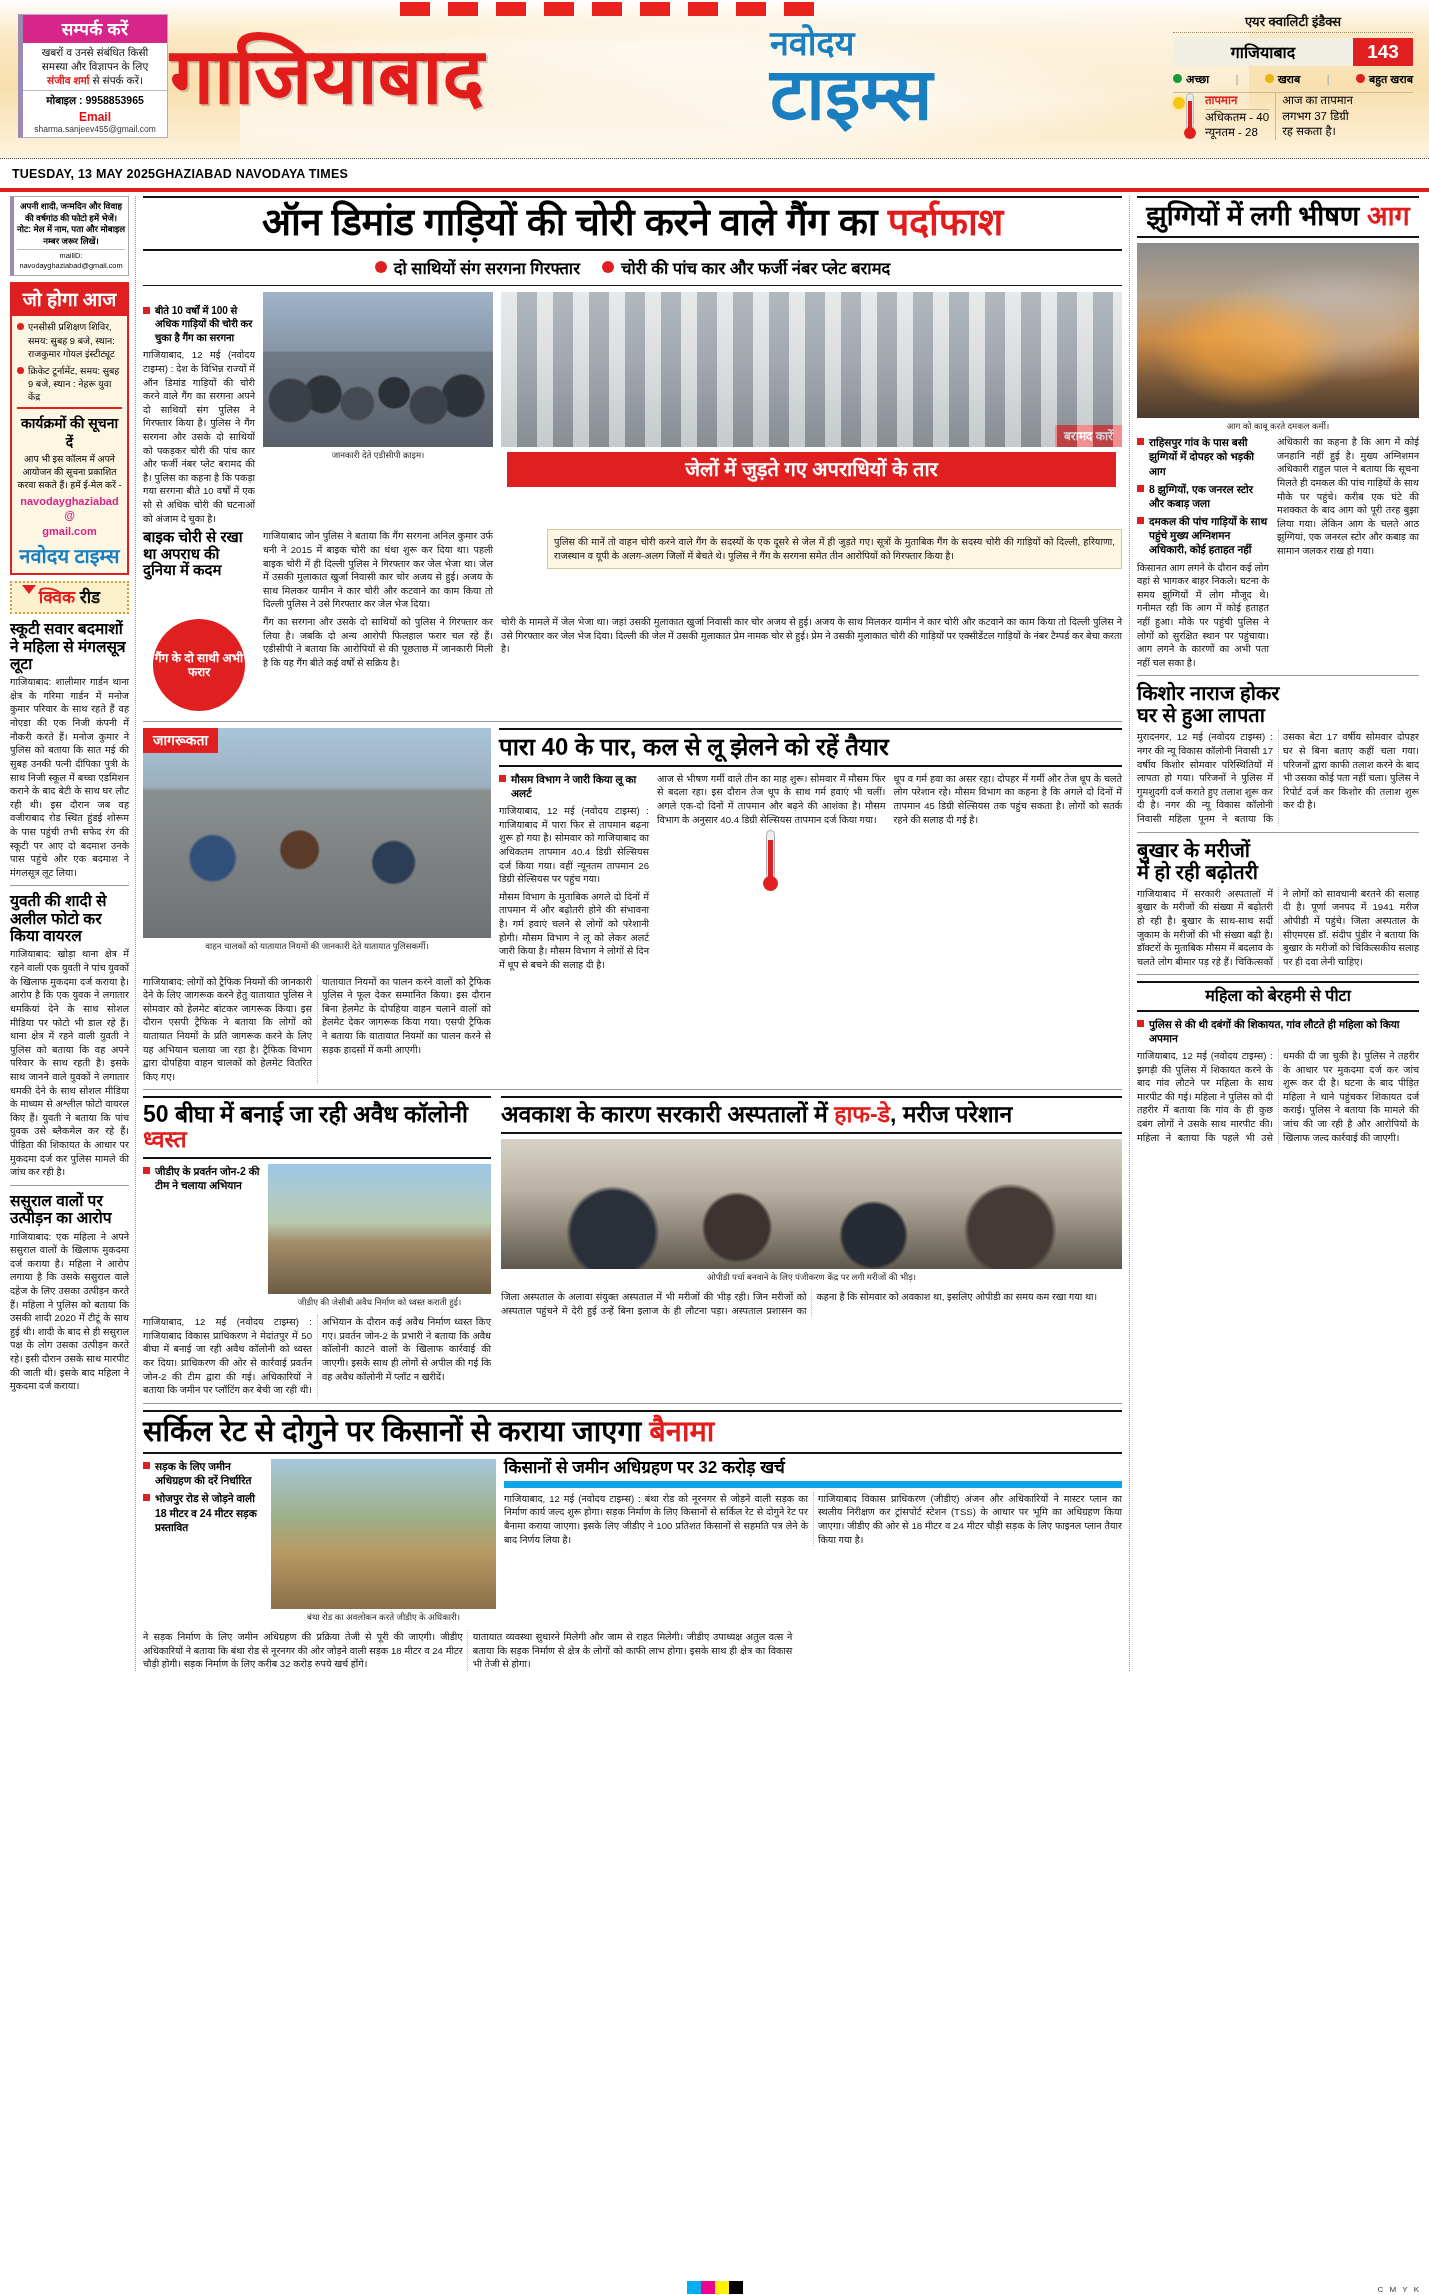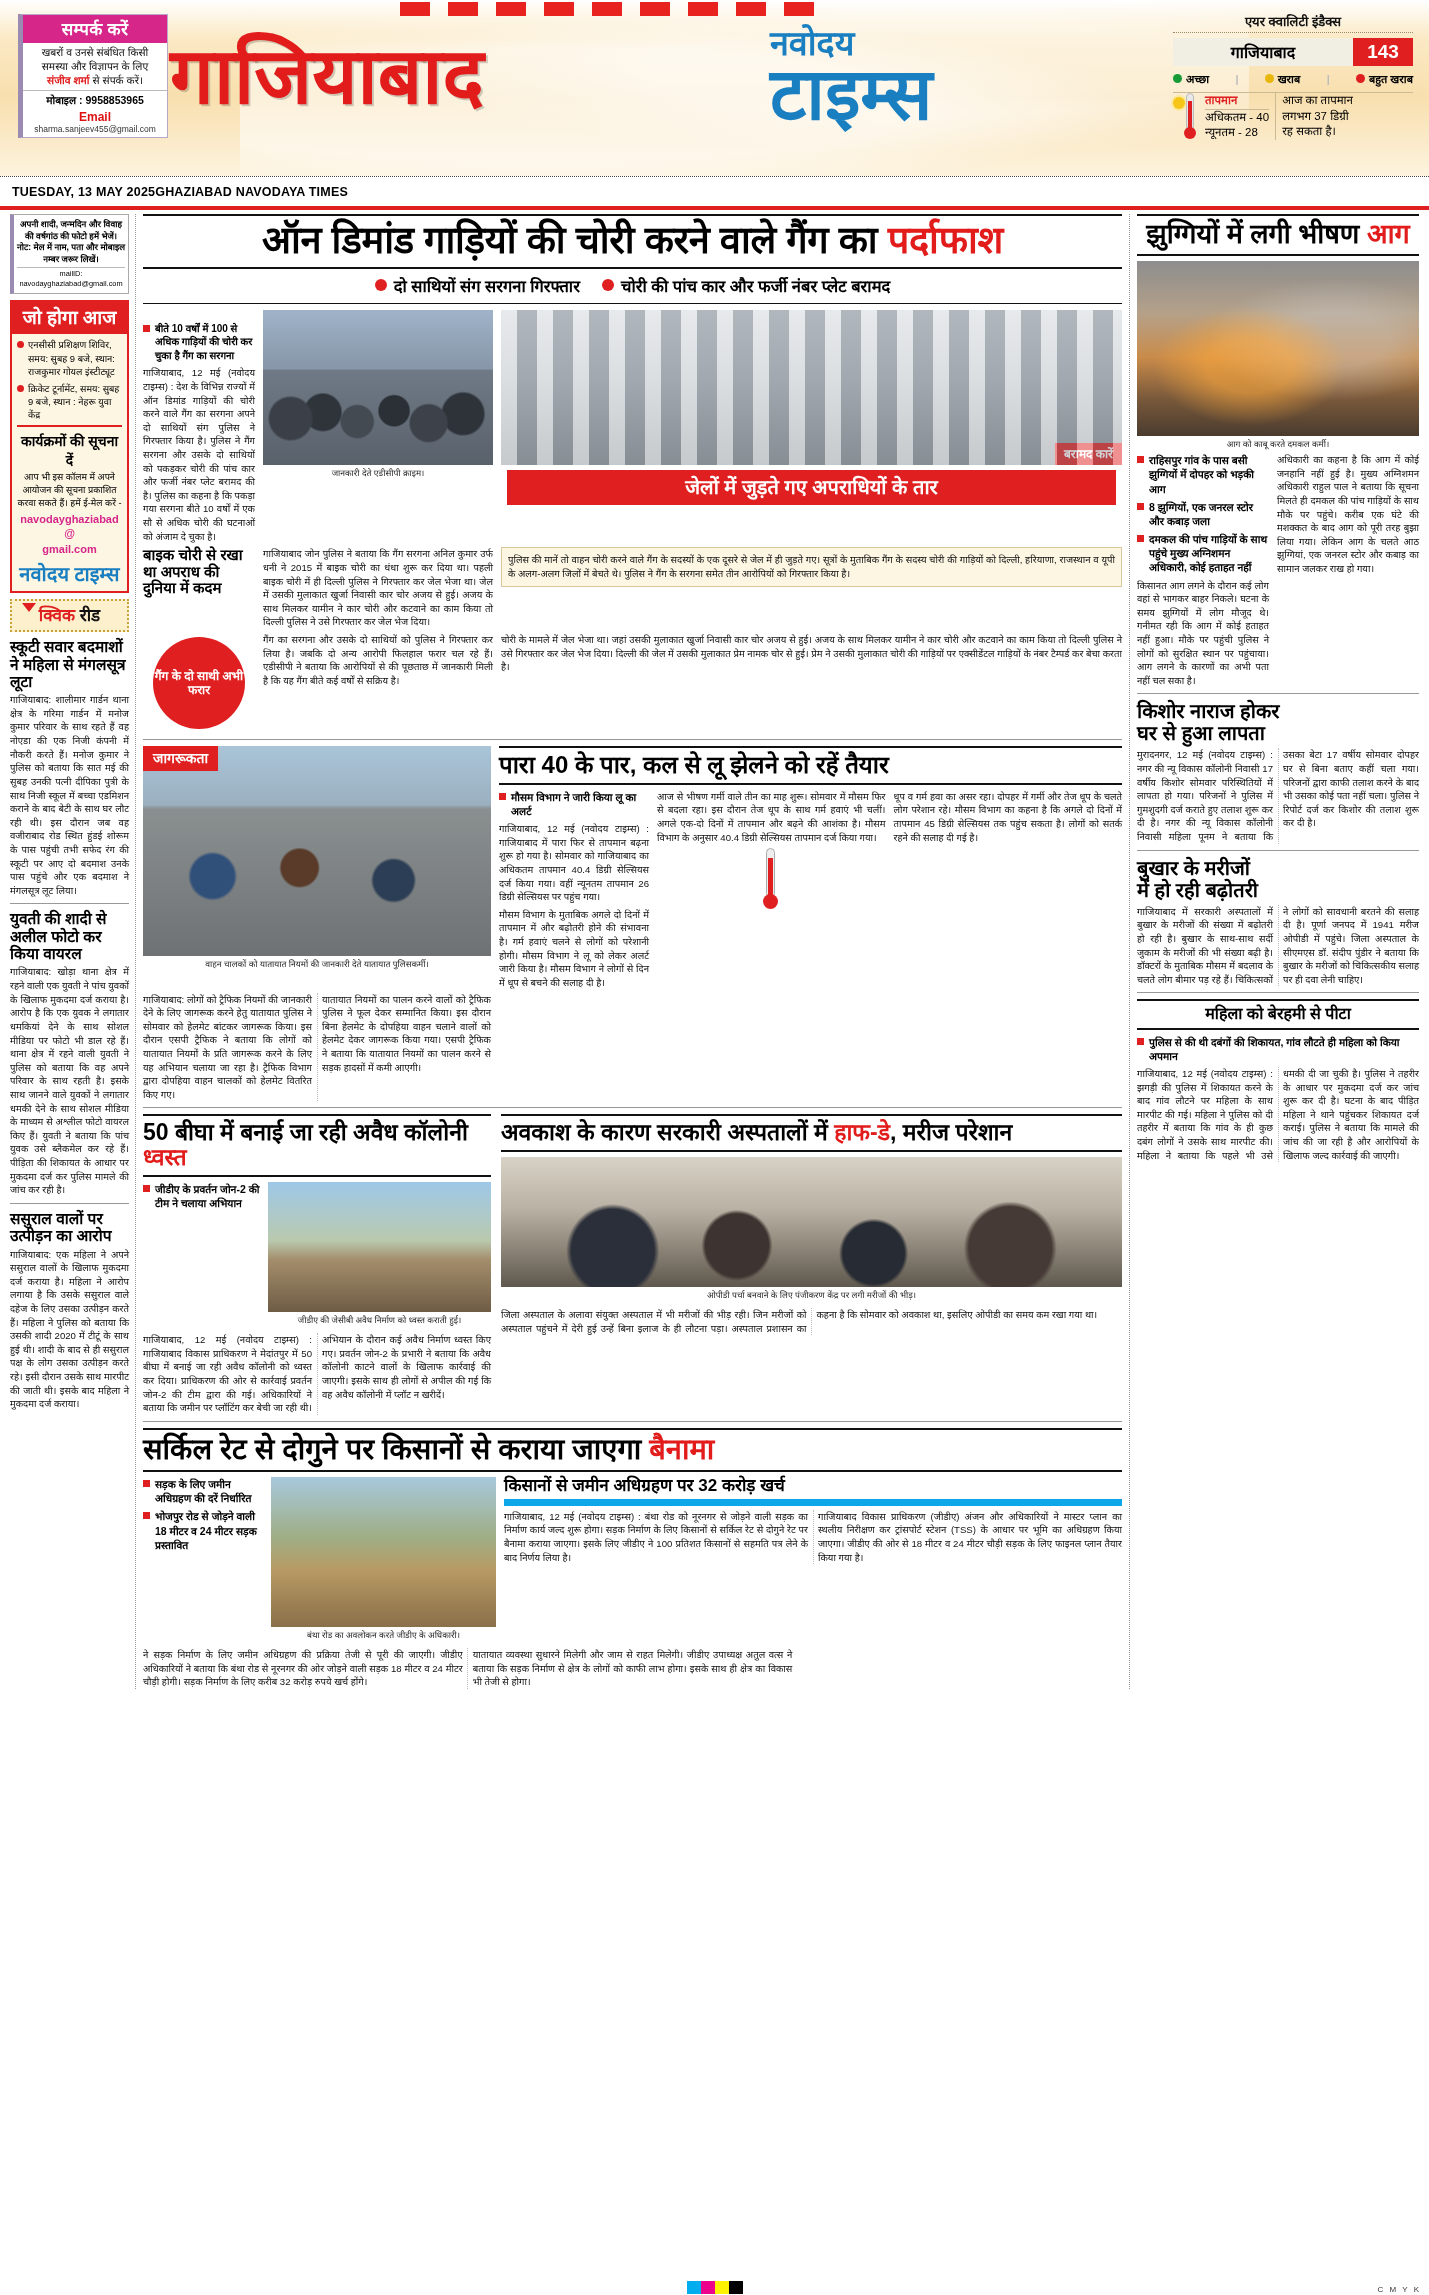--- a/index.html
+++ b/index.html
@@ -7,21 +7,21 @@
   html, body {
     width: 1429px; height: 2295px;
     background: #ffffff;
     font-family: "Liberation Sans", sans-serif;
     overflow: hidden;
   }
   .page { position: relative; width: 1429px; height: 2295px; background: #fff; }
 
   
   .masthead {
-    position: relative; height: 176px;
+    position: relative; height: 158px;
     background: linear-gradient(180deg,#ffffff 0%,#fbe9c4 22%,#f8dfae 55%,#fdf3de 100%);
     overflow: hidden;
   }
   .masthead:before {
     content:""; position:absolute; left:240px; top:0; right:180px; bottom:0;
     background:
       radial-gradient(ellipse at 30% 60%, rgba(255,255,255,.55) 0 38%, rgba(255,255,255,0) 60%),
       radial-gradient(ellipse at 70% 40%, rgba(255,255,255,.45) 0 30%, rgba(255,255,255,0) 55%);
   }
   .mast-flags { position:absolute; left:400px; top:2px; width:700px; height:16px; display:flex; gap:18px; }
@@ -178,21 +178,21 @@
   .tagbox.right { left:auto; right:0; }
   .awarebox {
     position:absolute; left:0; top:0; background:#e02020; color:#fff;
     font-size:14px; font-weight:bold; padding:2px 10px 4px;
   }
 
   .hl-band {
     background:#e02020; color:#fff; text-align:center; font-weight:bold;
     font-size:20px; padding:3px 0 5px; margin:5px 6px;
   }
-  .box-tan { background:#fdf6e3; border:1px solid #d9c99a; padding:5px 6px; }
+  .box-tan { background:#fdf6e3; border:1px solid #d9c99a; padding:5px 6px;margin-left:46px; }
   .circle-note {
     width:96px; height:96px; border-radius:50%; background:#e02020; color:#fff;
     display:flex; align-items:center; justify-content:center; text-align:center;
     font-size:12px; font-weight:bold; line-height:1.2; float:left; margin:2px 6px 2px 0;
   }
   .bul-sq { font-size:10.5px; font-weight:bold; line-height:1.35; margin-bottom:4px; padding-left:12px; position:relative; }
   .bul-sq:before { content:""; position:absolute; left:0; top:3px; width:7px; height:7px; background:#e02020; }
   .cols2 { column-count:2; column-gap:10px; column-rule:1px dotted #bbb; }
   .cols3 { column-count:3; column-gap:10px; column-rule:1px dotted #bbb; }
   .flex { display:flex; }

